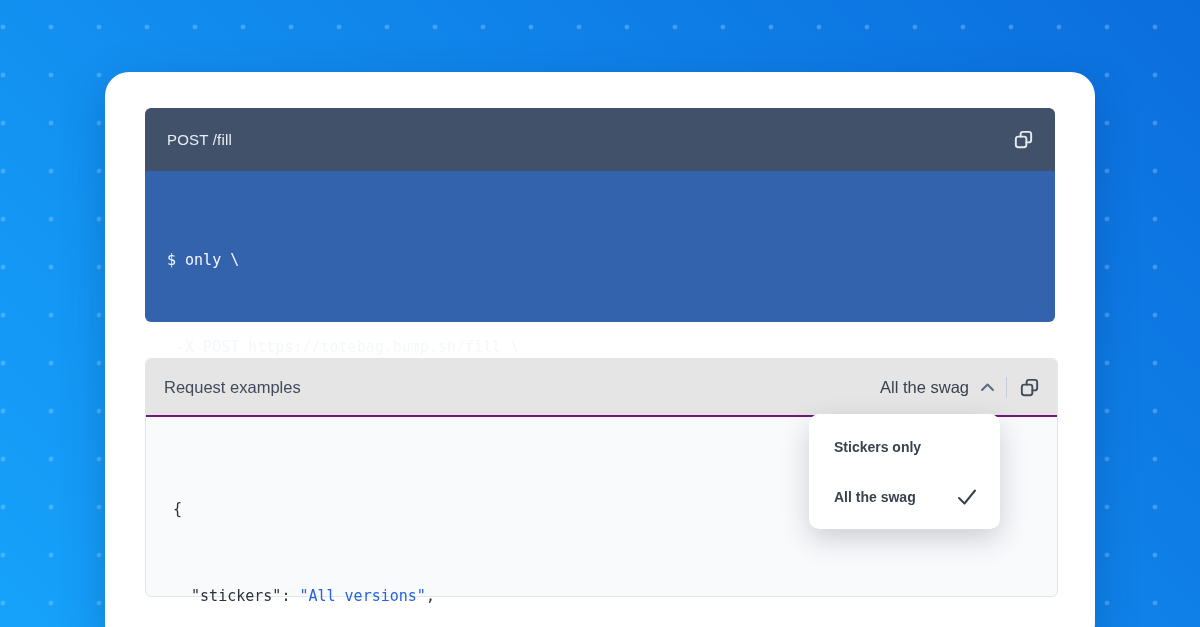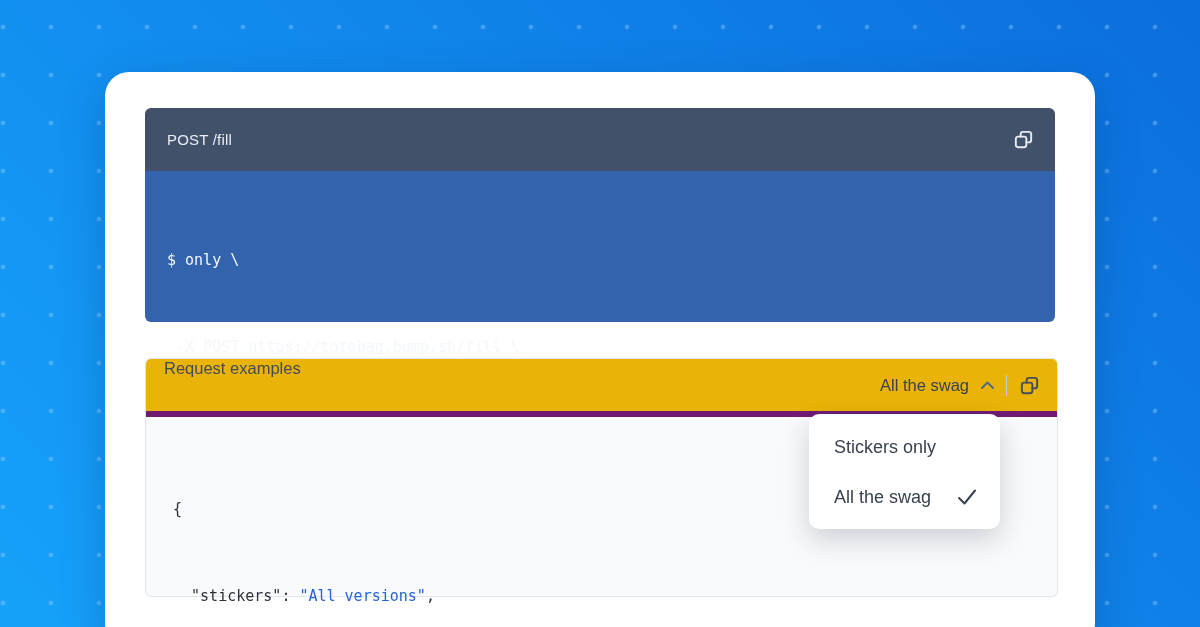--- a/index.html
+++ b/index.html
@@ -38,23 +38,23 @@
     color:#f4f7fb; white-space:pre;
   }
   .heart { color:#6db1f9; padding:0 4px 0 2px; font-size:16px; }
 
   
   .examples {
     position:absolute; left:40px; top:286px; width:913px; height:239px;
     background:#f9fafc; border:1px solid #e2e5ea; border-radius:6px;
   }
   .examples-header {
-    height:58px; background:#eab308; border-bottom:6px solid #701a75;
+    height:58px; background:#e5e5e5; border-bottom:2px solid #701a75;
     border-radius:5px 5px 0 0;
-    display:flex; padding:0 16px 0 18px;
+    display:flex; align-items:center; padding:0 16px 0 18px;
     color:#424b59; font-size:16.5px;
   }
   .header-right { margin-left:auto; display:flex; align-items:center; gap:11px; }
   .selector {
     display:flex; align-items:center; gap:11px;
     background:none; border:none; cursor:pointer;
     color:#39424f; font-size:16.5px; font-family:"Liberation Sans",sans-serif;
   }
   .vdiv { width:1px; height:21px; background:#c7cdd7; }
   .icon-btn { background:none; border:none; padding:0; cursor:pointer; display:flex; align-items:center; }
@@ -68,21 +68,21 @@
 
   
   .dropdown {
     position:absolute; left:663px; top:55px; width:191px; height:115px;
     background:#ffffff; border-radius:10px;
     box-shadow:0 10px 28px rgba(25,35,55,0.20);
     padding-top:8px; z-index:5;
   }
   .dd-item {
     height:50px; display:flex; align-items:center;
-    padding:0 22px 0 25px; color:#39424f; font-size:18px; cursor:pointer;
+    padding:0 22px 0 25px; color:#39424f; font-size:14px; cursor:pointer;font-weight:bold;
   }
   .dd-item .check { margin-left:auto; display:flex; }
 
   svg { display:block; }
 </style>
 </head>
 <body>
 
 <div class="page">
   <div class="card">

